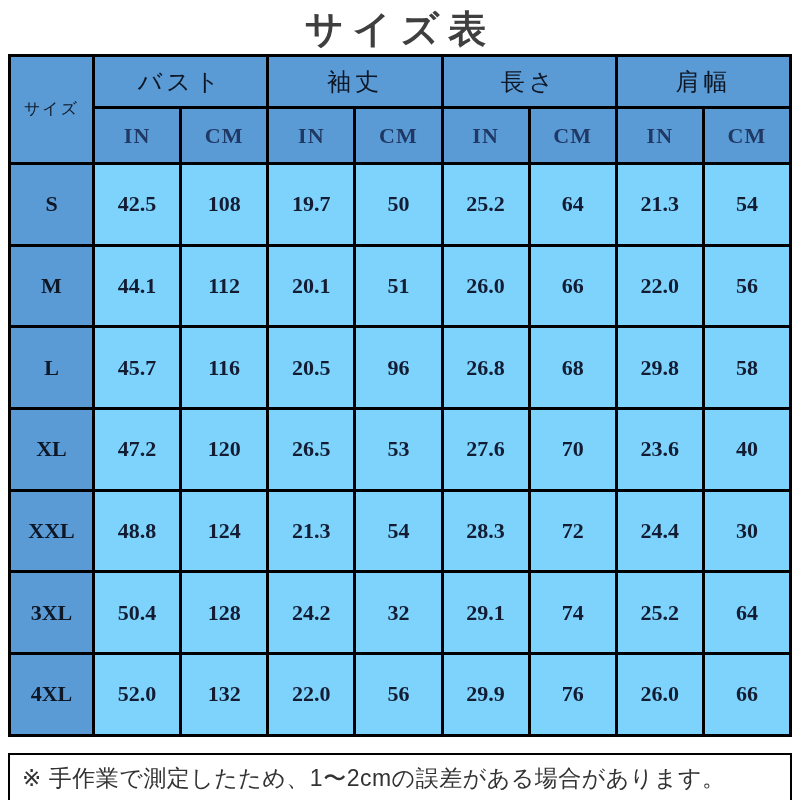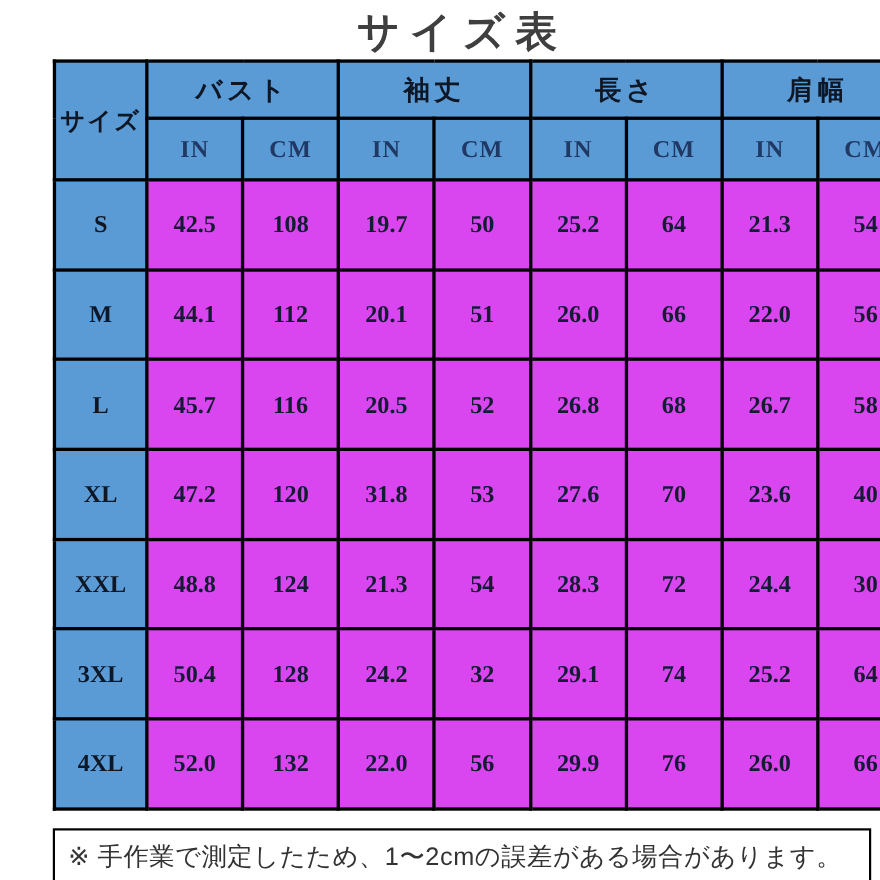--- a/index.html
+++ b/index.html
@@ -13,21 +13,21 @@
     --page-bg: #ffffff;
   }
   * { box-sizing: border-box; }
   html, body {
     margin: 0; padding: 0;
     width: 800px; height: 800px;
     background: var(--page-bg);
     font-family: "Liberation Sans", "DejaVu Sans", sans-serif;
     overflow: hidden;
   }
-  .page { width: 800px; height: 768px; padding-left: 40px; }
+  .page { width: 800px; height: 768px; }
   .title {
     height: 54px;
     display: flex; align-items: center; justify-content: center;
     font-size: 38px; font-weight: bold;
     color: var(--title-text);
     letter-spacing: 9px;
     padding-top: 4px;
   }
   table.size-table {
     border-collapse: collapse;
@@ -39,44 +39,44 @@
   table.size-table th, table.size-table td {
     border: 3px solid var(--border);
     text-align: center;
     vertical-align: middle;
     padding: 0;
   }
   th.hdr {
     background: var(--header-bg);
     color: var(--header-jp-text);
     font-size: 24px;
-    font-weight: bold;
+    font-weight: normal;
     letter-spacing: 4px;
   }
-  th.corner { font-size: 22px; letter-spacing: 2px; }
+  th.corner { font-size: 16px; letter-spacing: 2px; }
   tr.group-row { height: 52px; }
   tr.unit-row { height: 56px; }
   th.unit {
     background: var(--header-bg);
     color: var(--unit-text);
     font-family: Liberation Serif, serif;
     font-size: 22px;
     font-weight: bold;
     letter-spacing: 1px;
   }
   tbody tr { height: 81.7px; }
   tbody th.size-label {
     background: var(--header-bg);
     color: var(--header-jp-text);
     font-family: "Liberation Serif", "DejaVu Serif", serif;
     font-size: 22px;
     font-weight: bold;
   }
   tbody td {
-    background: #d946ef;
+    background: #7dd3fc;
     color: var(--number-text);
     font-family: "Liberation Serif", "DejaVu Serif", serif;
     font-size: 22px;
     font-weight: bold;
   }
   .note-box {
     margin: 16px 8px 0 8px;
     height: 52px;
     border: 2px solid var(--border);
     display: flex;
@@ -147,31 +147,31 @@
         <td>26.0</td>
         <td>66</td>
         <td>22.0</td>
         <td>56</td>
       </tr>
       <tr>
         <th class="size-label">L</th>
         <td>45.7</td>
         <td>116</td>
         <td>20.5</td>
-        <td>52</td>
+        <td>96</td>
         <td>26.8</td>
         <td>68</td>
-        <td>26.7</td>
+        <td>29.8</td>
         <td>58</td>
       </tr>
       <tr>
         <th class="size-label">XL</th>
         <td>47.2</td>
         <td>120</td>
-        <td>31.8</td>
+        <td>26.5</td>
         <td>53</td>
         <td>27.6</td>
         <td>70</td>
         <td>23.6</td>
         <td>40</td>
       </tr>
       <tr>
         <th class="size-label">XXL</th>
         <td>48.8</td>
         <td>124</td>

